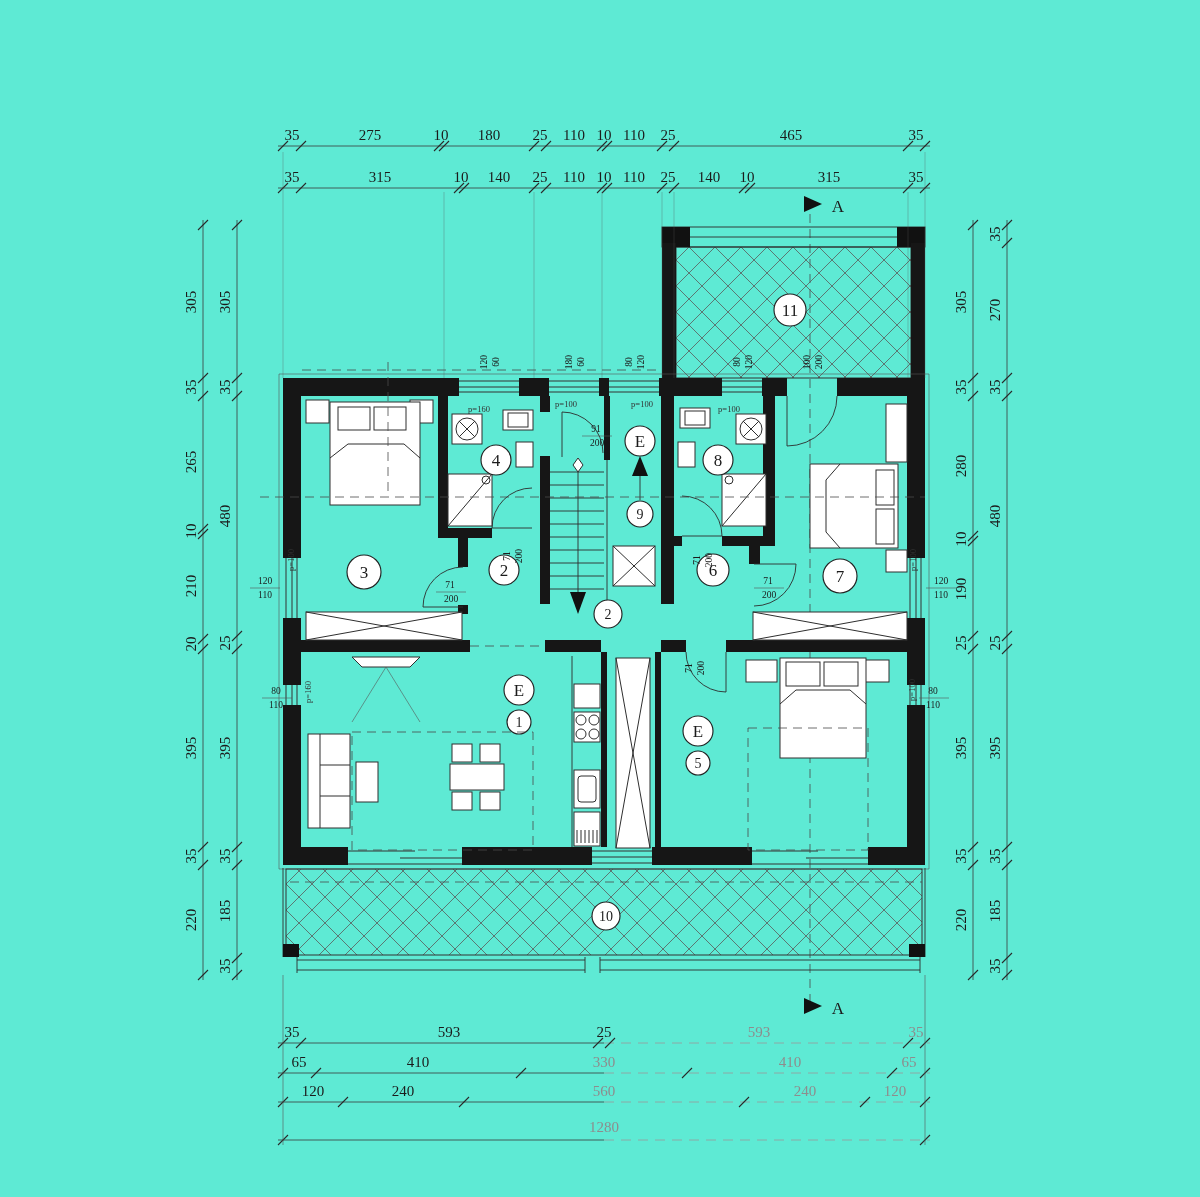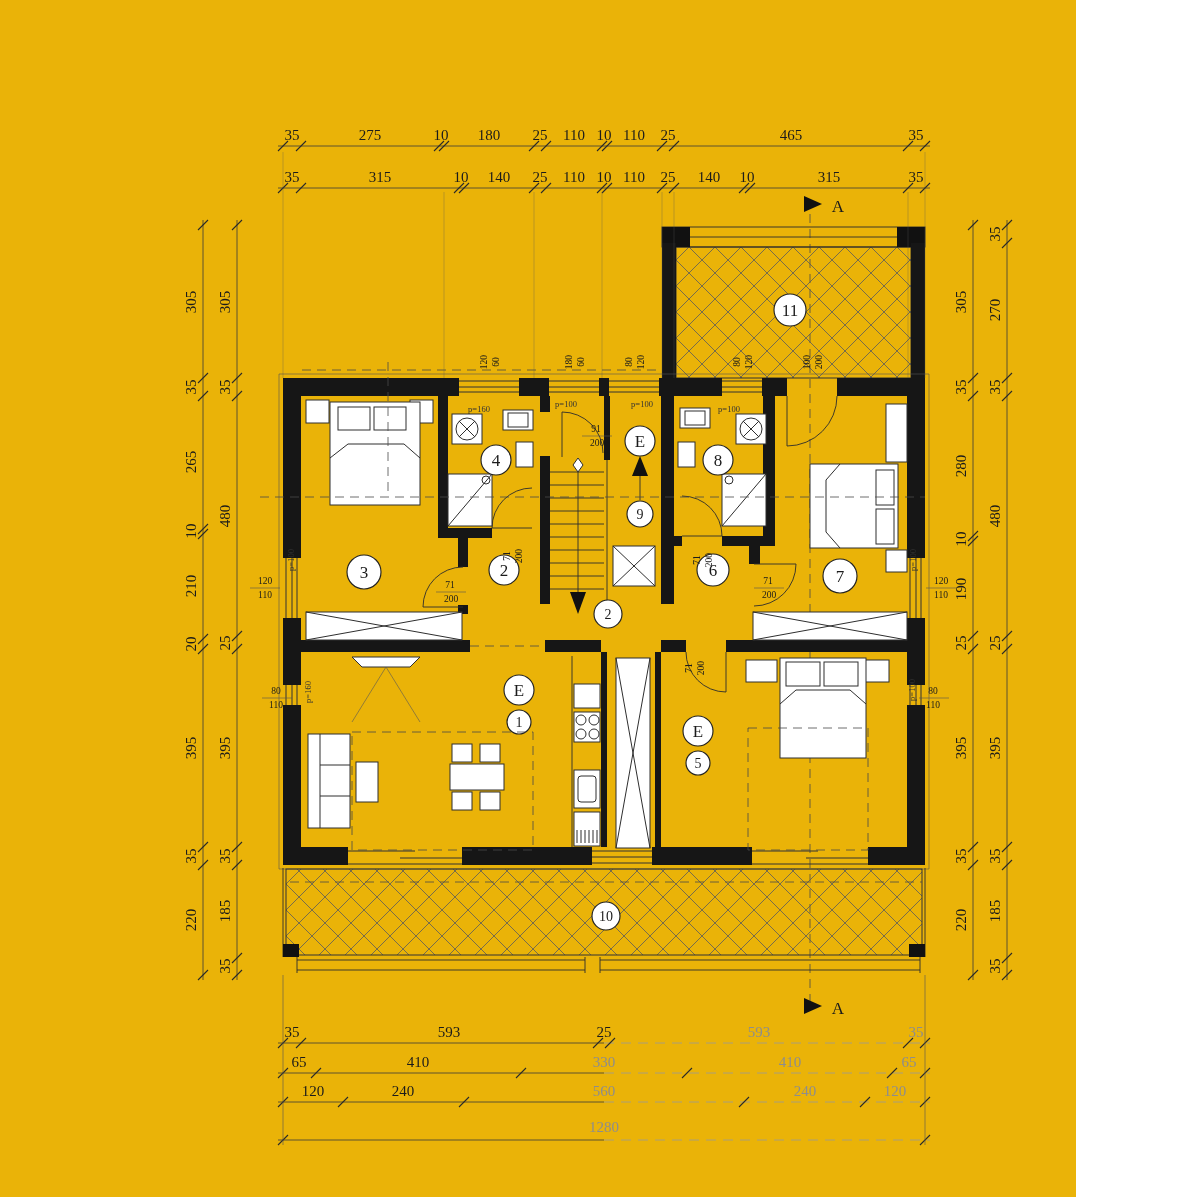--- a/index.html
+++ b/index.html
@@ -1,16 +1,16 @@
 <!DOCTYPE html>
 <html><head>
 <meta charset="utf-8">
 <style>
   html,body{margin:0;padding:0;background:#fff;}
-  .page{position:relative;width:1076px;height:1197px;background:#eab308;overflow:hidden;}
+  .page{position:relative;width:1200px;height:1197px;background:#5eead4;overflow:hidden;}
   svg{position:absolute;left:0;top:0;}
   svg text{font-family:"Liberation Serif","DejaVu Serif",serif;fill:#1b1b1b;}
   .dt{font-size:15px;text-anchor:middle;}
   .gray{fill:#8d8d8d;}
   .sm{font-size:9.5px;text-anchor:middle;}
   .sm8{font-size:8.5px;text-anchor:middle;fill:#333;}
   .rn{font-size:17px;text-anchor:middle;}
   .rns{font-size:14px;text-anchor:middle;}
   .sec{font-size:17px;text-anchor:middle;}
   .w{fill:#161616;stroke:none;}

